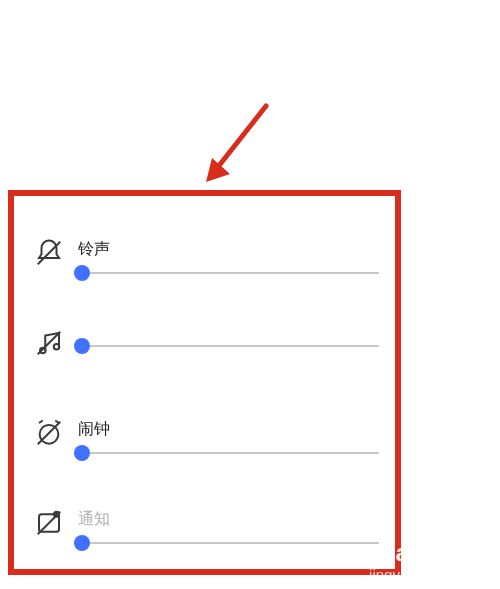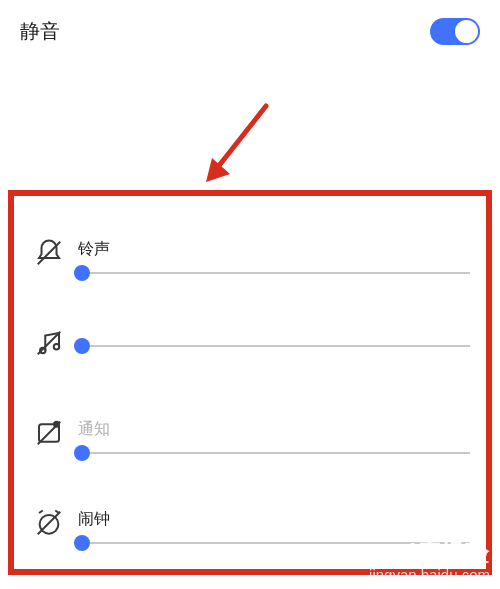--- a/index.html
+++ b/index.html
@@ -45,21 +45,21 @@
     left: 200px;
     top: 100px;
     width: 80px;
     height: 90px;
     pointer-events: none;
   }
   .highlight-box {
     position: absolute;
     left: 8px;
     top: 190px;
-    width: 484px;
+    width: 393px;
     height: 385px;
     border: 6px solid #d82c1d;
     background: transparent;
     font-family: Liberation Mono, monospace;
   }
   .sliders {
     position: absolute;
     left: 20px;
     top: 12px;
     right: 16px;
@@ -121,26 +121,20 @@
   }
   .watermark .sub {
     font-size: 15px;
     color: rgba(255,255,255,0.8);
   }
 </style>
 </head>
 <body>
 
 <div class="toggle-section">
-  <div class="toggle-row">
-    <span class="toggle-label">静音</span>
-    <div class="switch">
-        <div class="knob"></div>
-      </div>
-  </div>
 </div>
 
 <div class="arrow-wrap">
   <svg viewBox="0 0 80 90">
     <line x1="66" y1="6" x2="14" y2="72" stroke="#d82c1d" stroke-width="5" stroke-linecap="round"></line>
     <polygon points="6,82 12,58 30,74" fill="#d82c1d"></polygon>
   </svg>
 </div>
 
 <div class="highlight-box">
@@ -173,49 +167,49 @@
       <div class="slider-body">
         <div class="slider-track">
           <div class="slider-thumb"></div>
         </div>
       </div>
     </div>
 
     <div class="slider-row">
       <span class="slider-icon">
         <svg viewBox="0 0 24 24" fill="none" stroke="currentColor" stroke-width="1.6">
-          <rect x="4" y="5" width="16" height="14" rx="2"></rect>
-          <circle cx="18" cy="5" r="2" fill="currentColor"></circle>
-          <line x1="3" y1="21" x2="21" y2="3"></line>
-        </svg>
-      </span>
-      <div class="slider-body">
-        <span class="slider-label disabled">通知</span>
-        <div class="slider-track">
-          <div class="slider-thumb"></div>
-        </div>
-      </div>
-    </div>
-
-    <div class="slider-row">
-      <span class="slider-icon">
-        <svg viewBox="0 0 24 24" fill="none" stroke="currentColor" stroke-width="1.6">
           <circle cx="12" cy="13" r="7.5"></circle>
           <line x1="4" y1="4" x2="7" y2="2"></line>
           <line x1="20" y1="4" x2="17" y2="2"></line>
           <line x1="3" y1="21" x2="21" y2="3"></line>
         </svg>
       </span>
       <div class="slider-body">
         <span class="slider-label">闹钟</span>
         <div class="slider-track">
           <div class="slider-thumb"></div>
         </div>
       </div>
     </div>
 
+    <div class="slider-row">
+      <span class="slider-icon">
+        <svg viewBox="0 0 24 24" fill="none" stroke="currentColor" stroke-width="1.6">
+          <rect x="4" y="5" width="16" height="14" rx="2"></rect>
+          <circle cx="18" cy="5" r="2" fill="currentColor"></circle>
+          <line x1="3" y1="21" x2="21" y2="3"></line>
+        </svg>
+      </span>
+      <div class="slider-body">
+        <span class="slider-label disabled">通知</span>
+        <div class="slider-track">
+          <div class="slider-thumb"></div>
+        </div>
+      </div>
+    </div>
+
   </div>
 </div>
 
 <div class="watermark">
   <div class="logo">Bai度经验</div>
   <div class="sub">jingyan.baidu.com</div>
 </div>
 
 </body></html>

